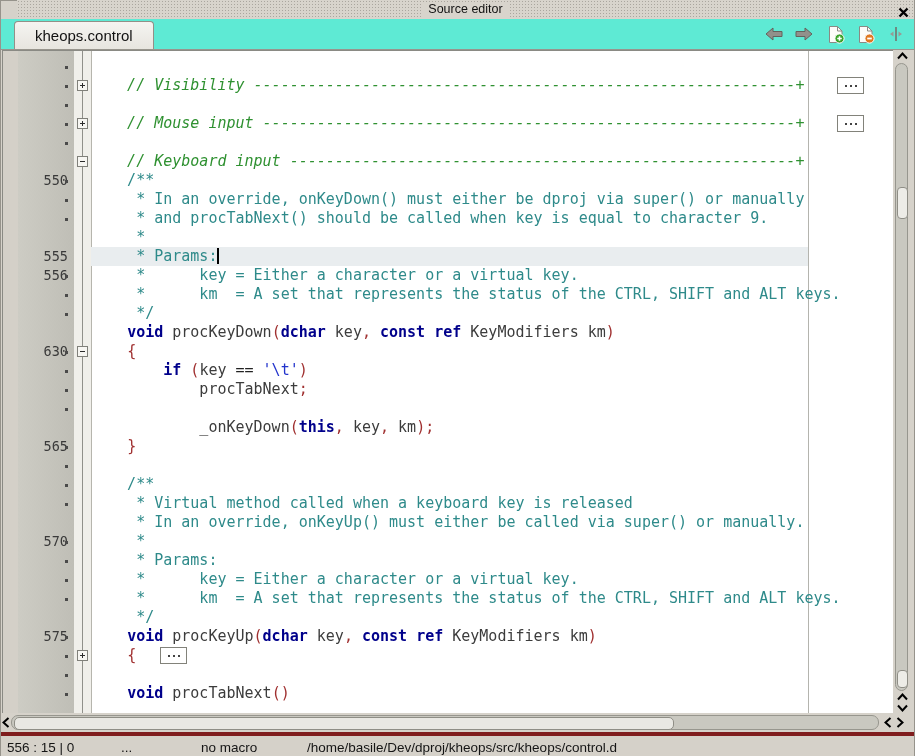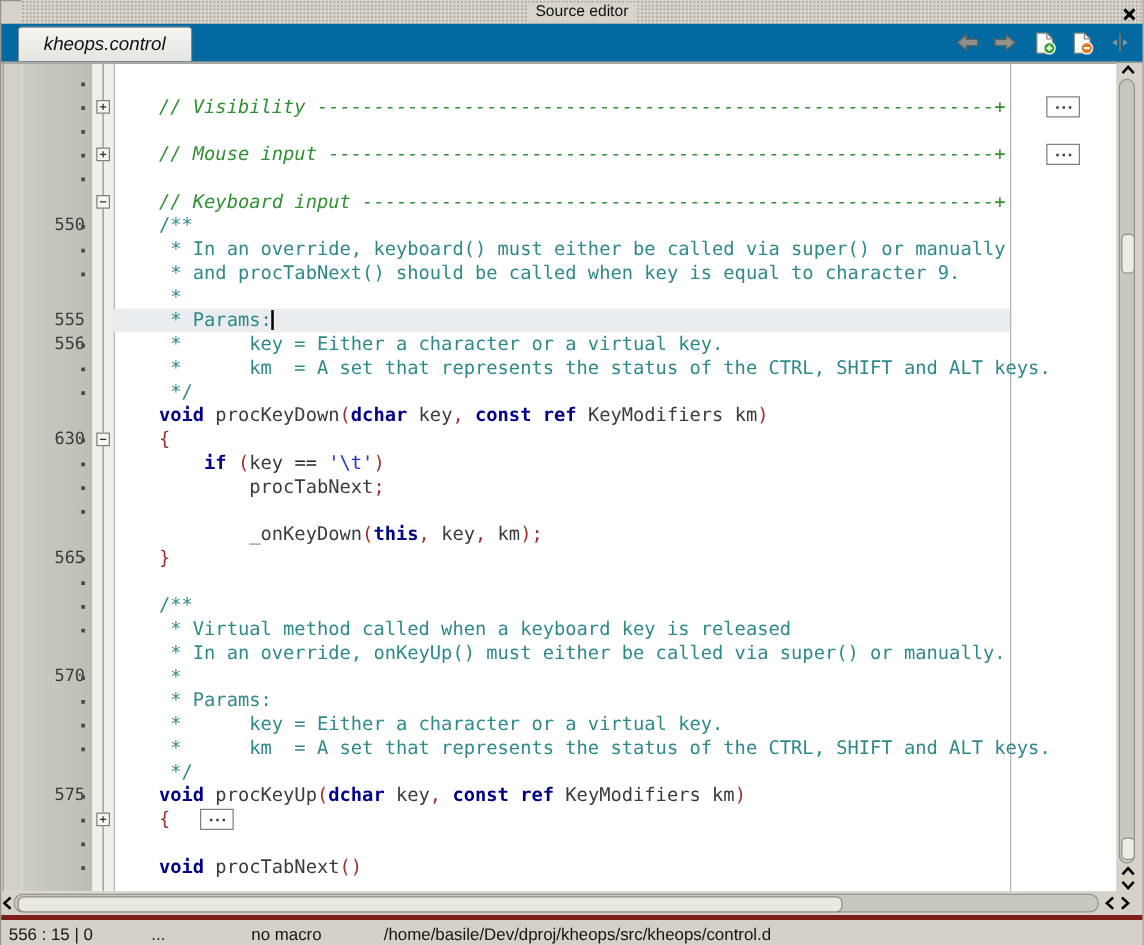--- a/index.html
+++ b/index.html
@@ -10,22 +10,22 @@
   
   .titlebar{position:absolute;left:1px;right:1px;top:0;height:19px;
     background-color:#d8d4cc;
     background-image:radial-gradient(circle,#aaa69e 0.7px,transparent 0.9px);
     background-size:3px 3px;margin-left:16px;}
   .title-text{position:absolute;left:50%;transform:translateX(-50%);top:2px;
     font-size:12.5px;line-height:15px;background:#d8d4cc;padding:0 7px;white-space:nowrap;}
   .close-x{position:absolute;right:5px;top:4px;width:11px;height:11px;cursor:default;}
 
   
-  .tabbar{position:absolute;left:1px;right:1px;top:19px;height:30px;background:#0369a1;
-    border-bottom:1px solid #98958d;font-style:italic;}
+  .tabbar{position:absolute;left:1px;right:1px;top:19px;height:30px;background:#5eead4;
+    border-bottom:1px solid #98958d;}
   .tab{position:absolute;left:13px;bottom:0;height:27px;line-height:27px;
     background:linear-gradient(#f5f4f1,#e7e5df);border:1px solid #929088;border-bottom:none;
     border-radius:4px 4px 0 0;padding:0 20px;font-size:15px;}
   .tb-btn{position:absolute;top:5px;width:22px;height:20px;display:flex;
     align-items:center;justify-content:center;}
 
   
   .editor{position:absolute;left:2px;top:50px;width:891px;height:663px;background:#ffffff;
     border-top:1px solid #8a8a84;border-left:1px solid #8a8a84;box-sizing:border-box;overflow:hidden;}
   .col-strip{position:absolute;left:0;top:0;bottom:0;width:15px;background:#d4d0c8;}
@@ -184,21 +184,21 @@
           <div class="fh"></div>
         </div>
         <div class="code"><span class="tk-cmt">    // Keyboard input --------------------------------------------------------+</span></div>
       </div>
       <div class="row">
         <div class="gdot"></div>
         <div class="code"><span class="tk-doc">    /**</span></div>
       </div>
       <div class="row">
         <div class="gdot"></div>
-        <div class="code"><span class="tk-doc">     * In an override, keyboard() must either be called via super() or manually</span></div>
+        <div class="code"><span class="tk-doc">     * In an override, onKeyDown() must either be dproj via super() or manually</span></div>
       </div>
       <div class="row">
         <div class="gdot"></div>
         <div class="code"><span class="tk-doc">     * and procTabNext() should be called when key is equal to character 9.</span></div>
       </div>
       <div class="row">
         <div class="num">555</div>
         <div class="code"><span class="tk-doc">     *</span></div>
       </div>
       <div class="row">

